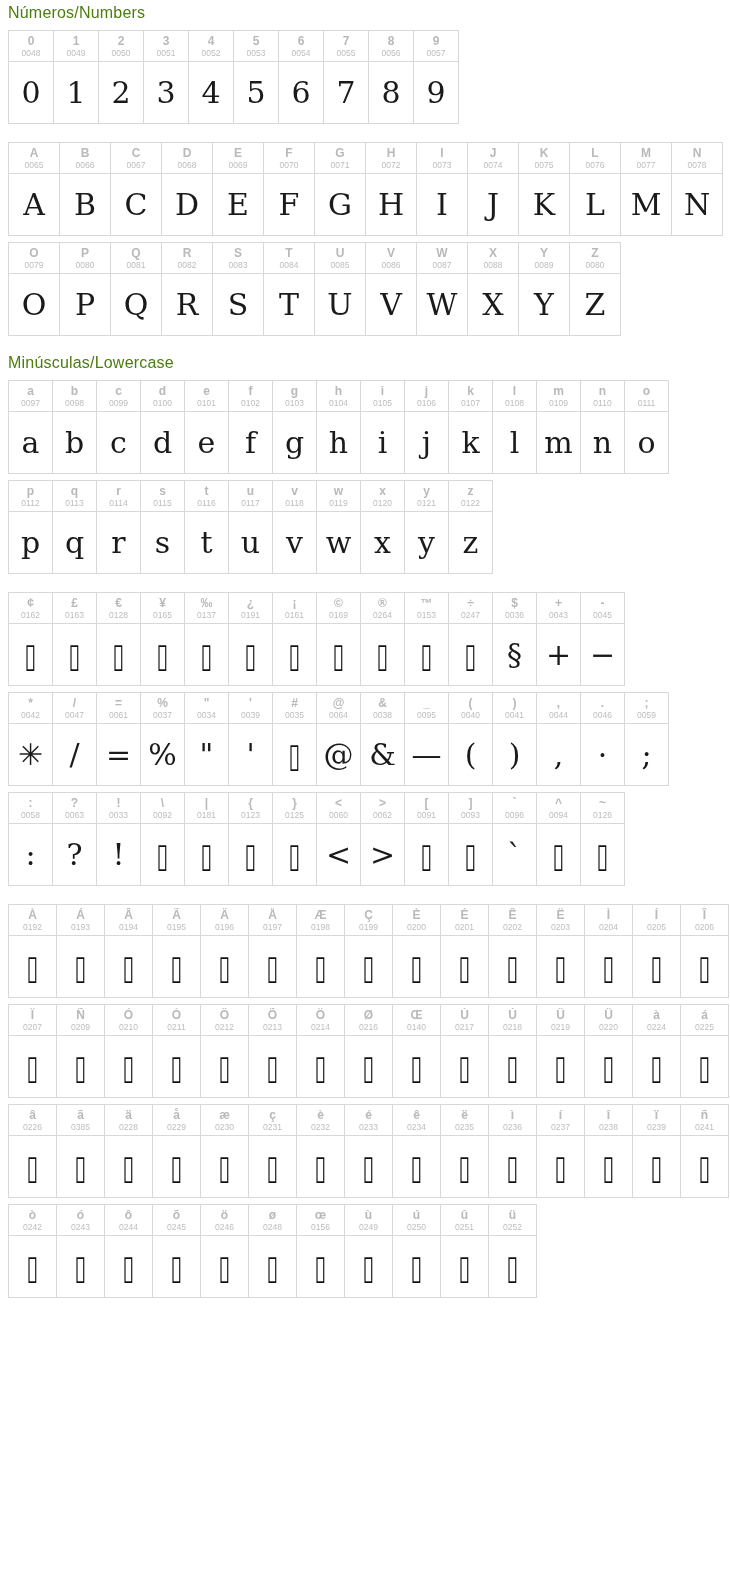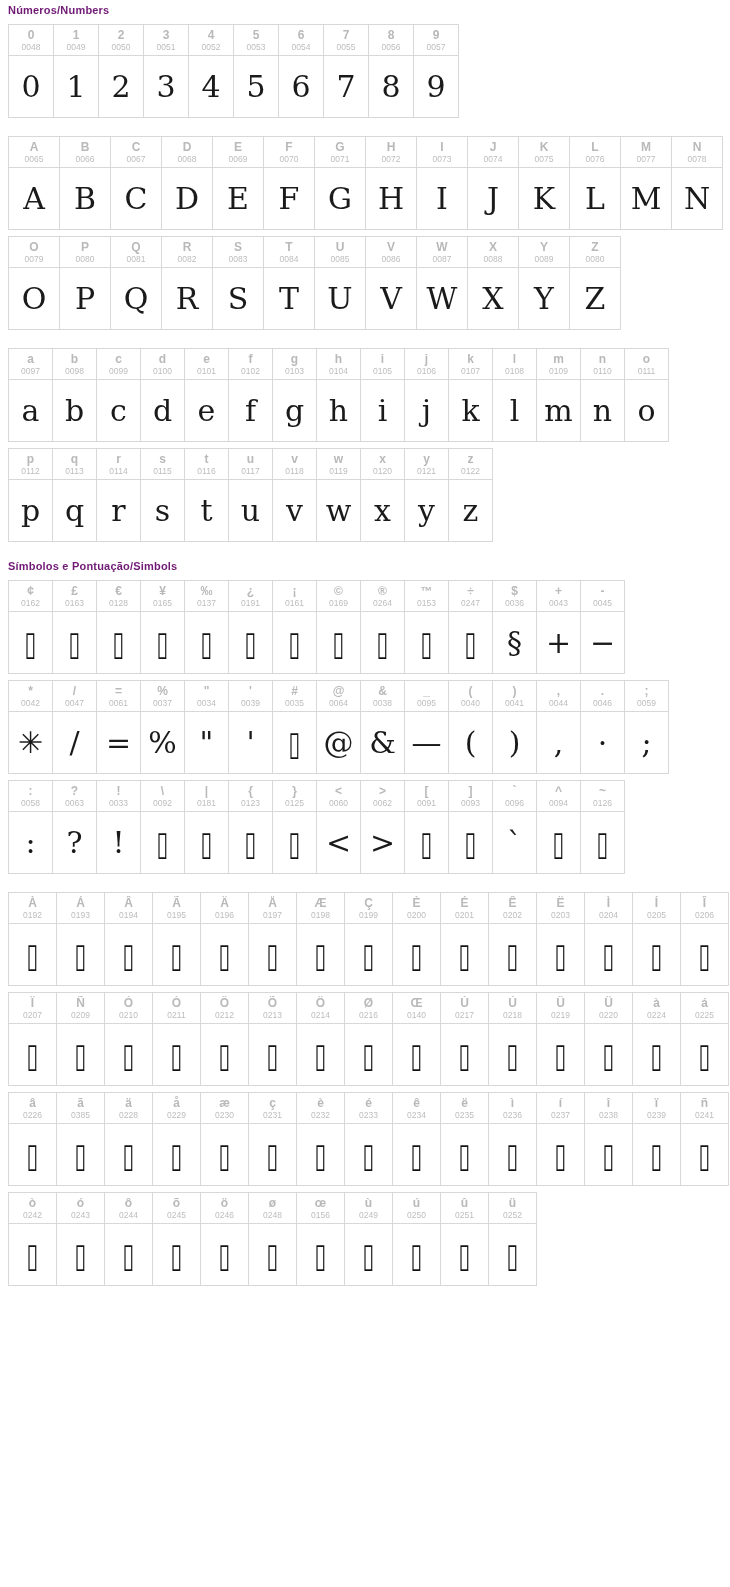--- a/index.html
+++ b/index.html
@@ -14,23 +14,23 @@
   }
   .page {
     width: 730px;
     padding: 0;
     box-sizing: border-box;
   }
   .section {
     margin: 0 0 18px 0;
   }
   .section-title {
-    font-size: 11px;
-    color: #701a75;
-    font-weight: bold;
+    font-size: 16px;
+    color: #4d7c0f;
+    font-weight: normal;
     margin: 0 0 8px 8px;
     letter-spacing: 0.2px;
   }
   .section:first-child .section-title {
     margin-top: 4px;
   }
   .rows {
     margin-left: 8px;
   }
   .row {
@@ -381,20 +381,21 @@
                 <span>Y</span>
               </div>
               <div class="glyph-cell">
                 <span>Z</span>
               </div>
             </div>
           </div>
         </div>
       </div>
       <div class="section">
+        <div class="section-title">Minúsculas/Lowercase</div>
         <div class="rows">
           <div class="row size-low">
             <div class="hdr-line">
               <div class="hdr-cell">
                 <div class="hdr-char">a</div>
                 <div class="hdr-code">0097</div>
               </div>
               <div class="hdr-cell">
                 <div class="hdr-char">b</div>
                 <div class="hdr-code">0098</div>
@@ -579,21 +580,20 @@
                 <span>y</span>
               </div>
               <div class="glyph-cell">
                 <span>z</span>
               </div>
             </div>
           </div>
         </div>
       </div>
       <div class="section">
-        <div class="section-title">Símbolos e Pontuação/Simbols</div>
         <div class="rows">
           <div class="row size-sym">
             <div class="hdr-line">
               <div class="hdr-cell">
                 <div class="hdr-char">¢</div>
                 <div class="hdr-code">0162</div>
               </div>
               <div class="hdr-cell">
                 <div class="hdr-char">£</div>
                 <div class="hdr-code">0163</div>

